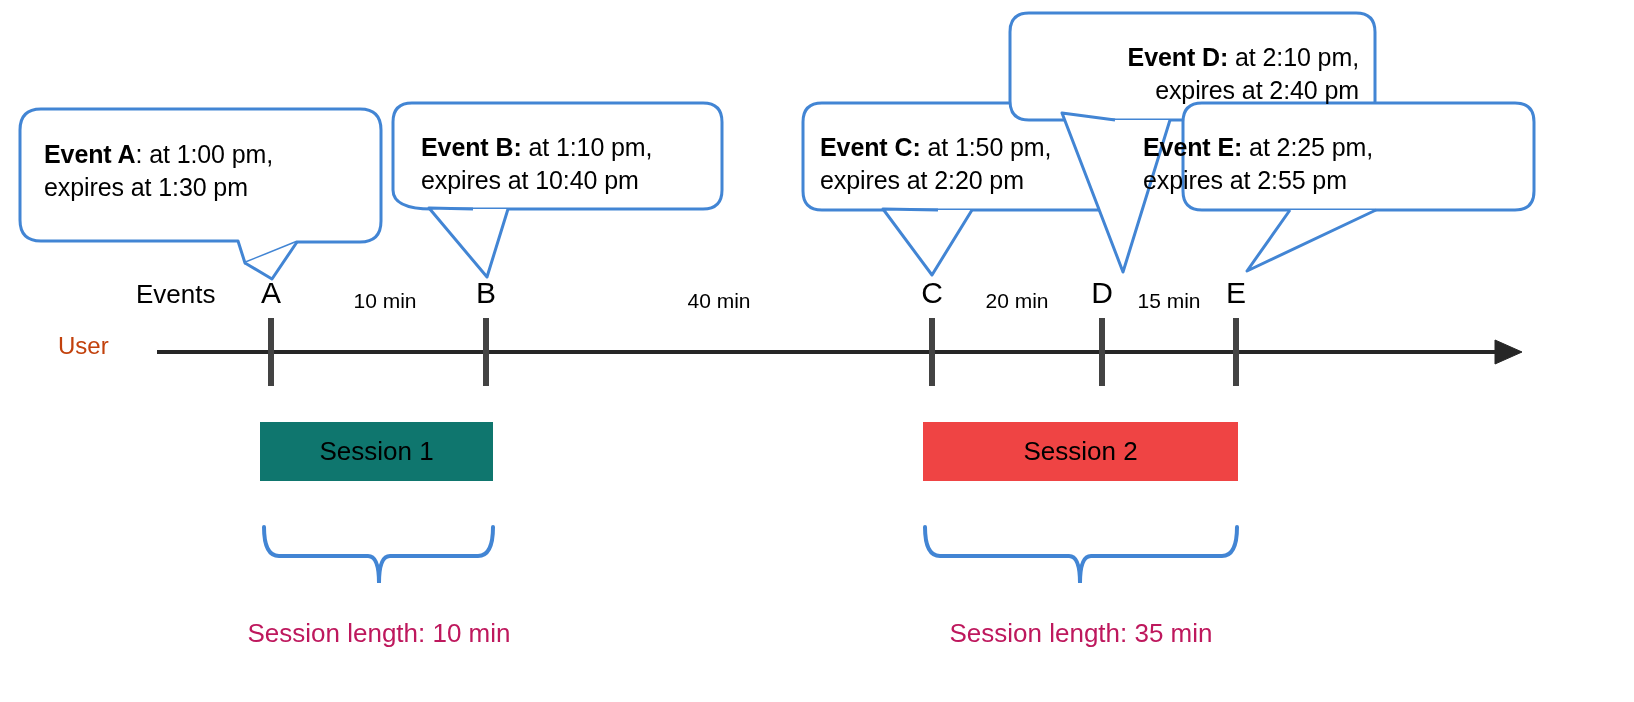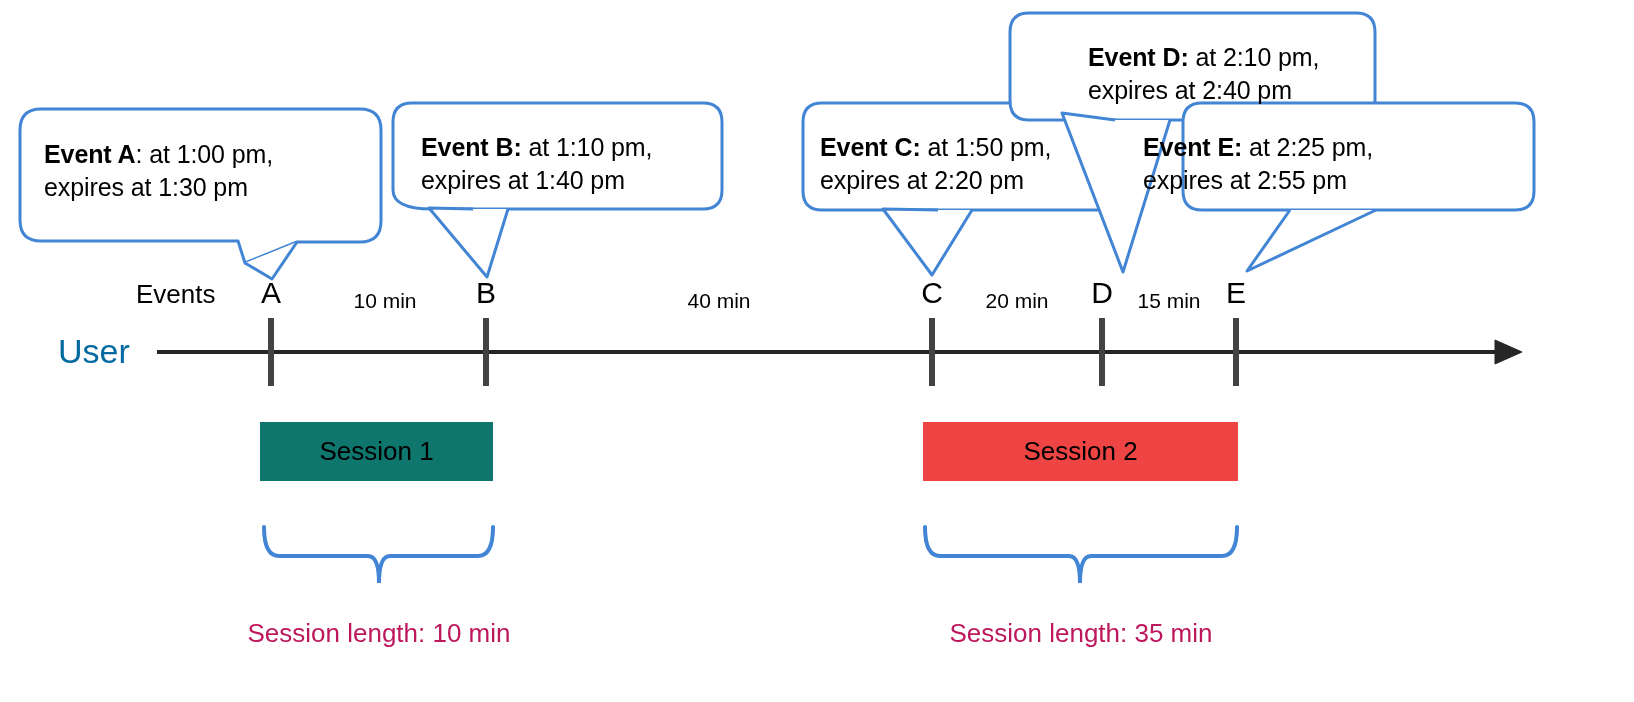--- a/index.html
+++ b/index.html
@@ -31,22 +31,22 @@
     line-height: 33px;
     color: #000000;
     white-space: pre-line;
     letter-spacing: -0.1px;
   }
   .callout-text b {
     font-weight: bold;
   }
   .axis-label {
     position: absolute;
-    font-size: 34px;
-    color: #0369a1;
+    font-size: 24px;
+    color: #c2410c;
     white-space: nowrap;
   }
   .events-label {
     position: absolute;
     font-size: 26px;
     color: #000000;
     white-space: nowrap;
   }
   .tick-label {
     position: absolute;
@@ -130,25 +130,25 @@
 
     <path d="M 264,527 Q 264,556 279,556 L 368,556 Q 379,556 379,583 Q 379,556 390,556 L 478,556
              Q 493,556 493,527" fill="none" stroke="#4285d4" stroke-width="4" stroke-linecap="round"></path>
 
     <path d="M 925,527 Q 925,556 940,556 L 1069,556 Q 1080,556 1080,583 Q 1080,556 1091,556 L 1222,556
              Q 1237,556 1237,527" fill="none" stroke="#4285d4" stroke-width="4" stroke-linecap="round"></path>
   </svg>
 
   <div class="callout-text" style="left:44px; top:138px; width:330px;"><b>Event A</b><span>:</span><span> at 1:00 pm,</span><br><span>expires at 1:30 pm</span></div>
 
-  <div class="callout-text" style="left:421px; top:131px; width:300px;"><b>Event B:</b><span> at 1:10 pm,</span><br><span>expires at 1:40 pm</span></div>
+  <div class="callout-text" style="left:421px; top:131px; width:300px;"><b>Event B:</b><span> at 1:10 pm,</span><br><span>expires at 10:40 pm</span></div>
 
   <div class="callout-text" style="left:820px; top:131px; width:305px;"><b>Event C:</b><span> at 1:50 pm,</span><br><span>expires at 2:20 pm</span></div>
 
-  <div class="callout-text" style="left:1088px; top:41px; width:330px;"><b>Event D:</b><span> at 2:10 pm,</span><br><span>expires at 2:40 pm</span></div>
+  <div class="callout-text" style="left:1029px; top:41px; width:330px;text-align:right;"><b>Event D:</b><span> at 2:10 pm,</span><br><span>expires at 2:40 pm</span></div>
 
   <div class="callout-text" style="left:1143px; top:131px; width:320px;"><b>Event E:</b><span> at 2:25 pm,</span><br><span>expires at 2:55 pm</span></div>
 
   <div class="events-label" style="left:136px; top:279px;">Events</div>
 
   <div class="axis-label" style="left:58px; top:332px;">User</div>
 
   <div class="tick-label" style="left:251px; top:276px; width:40px;">A</div>
   <div class="tick-label" style="left:466px; top:276px; width:40px;">B</div>
   <div class="tick-label" style="left:912px; top:276px; width:40px;">C</div>

